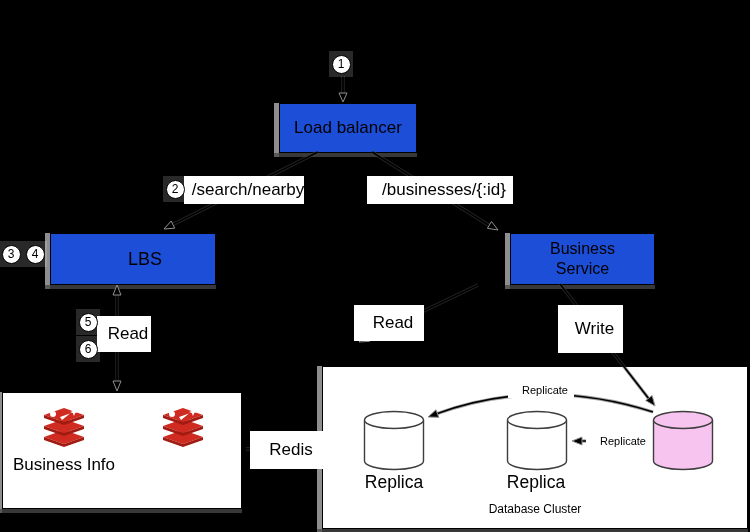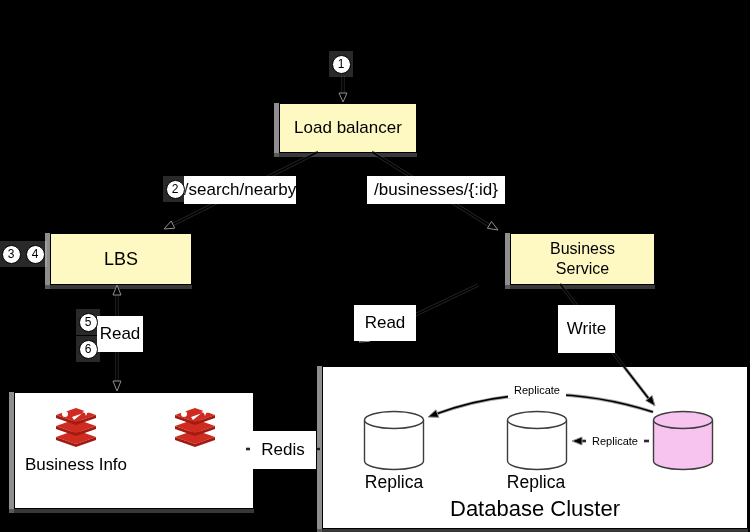--- a/index.html
+++ b/index.html
@@ -1,54 +1,54 @@
 <!DOCTYPE html>
 <html><head>
 <meta charset="utf-8">
 <style>
   html,body{margin:0;padding:0;background:#000;}
   #canvas{position:relative;width:750px;height:532px;background:#000;overflow:hidden;
           font-family:"Liberation Sans","DejaVu Sans",sans-serif;color:#000;}
-  .box{position:absolute;background:#fef9c3;border:1px solid #000;z-index:10;
+  .box{position:absolute;background:#1d4ed8;border:1px solid #000;z-index:10;
        display:flex;align-items:center;justify-content:center;text-align:center;
        box-shadow:-5px 0 0 #8e8e8e,0 4px 0 #383838,-5px 4px 0 #5a5a5a;}
   .group{position:absolute;background:#fff;border:1px solid #000;z-index:10;
        box-shadow:-5px 0 0 #8e8e8e,0 4px 0 #383838,-5px 4px 0 #5a5a5a;}
   .elabel{position:absolute;background:#fff;color:#000;z-index:40;
-       display:flex;align-items:center;justify-content:center;text-align:center;white-space:nowrap;}
+       display:flex;align-items:center;justify-content:center;text-align:center;white-space:nowrap;padding-left:8px;}
   .gtext{position:absolute;color:#000;display:flex;align-items:center;justify-content:center;
        text-align:center;white-space:nowrap;}
   .icon{position:absolute;}
   .num-halo{position:absolute;background:rgba(255,255,255,0.16);width:24px;height:26px;z-index:41;
        display:flex;align-items:center;justify-content:center;}
   .num{width:17px;height:17px;border:1.5px solid #000;border-radius:50%;background:#fff;color:#000;
        font-size:12px;line-height:17px;text-align:center;font-weight:400;}
   #connectors{position:absolute;left:0;top:0;z-index:30;pointer-events:none;}
   .f17{font-size:17px;} .f18{font-size:18px;} .f16{font-size:16px;line-height:1.25;}
   .f12{font-size:11px;}
 </style>
 </head>
 <body>
 
 <div id="canvas">
 
   <div class="box f17" style="left:279px;top:103px;width:136px;height:48px;">
     <span>Load balancer</span>
   </div>
 
-  <div class="box f18" style="left:50px;top:233px;width:140px;height:50px;">
+  <div class="box f18" style="left:50px;top:233px;width:140px;height:50px;padding-left:24px;">
     <span>LBS</span>
   </div>
 
   <div class="box f16" style="left:462px;top:233px;width:143px;height:50px;flex-direction:column;margin-left:48px;">
     <span>Business</span>
     <span>Service</span>
   </div>
 
-  <div class="group" style="left:14px;top:392px;width:238px;height:115px;">
+  <div class="group" style="left:2px;top:392px;width:238px;height:115px;">
     <svg class="icon" style="left:38px;top:14px;" width="46" height="44" viewBox="0 0 46 44">
       <g transform="translate(0,22)">
         <polygon points="23,1 43,8 23,15 3,8" fill="#D02B20"></polygon>
         <polygon points="3,8 23,15 43,8 43,11 23,18 3,11" fill="#A21B12"></polygon>
       </g>
       <g transform="translate(0,11)">
         <polygon points="23,1 43,8 23,15 3,8" fill="#D02B20"></polygon>
         <polygon points="3,8 23,15 43,8 43,11 23,18 3,11" fill="#A21B12"></polygon>
       </g>
       <g>
@@ -87,21 +87,21 @@
     <svg class="icon" style="left:183px;top:43px;" width="62" height="62" viewBox="0 0 62 62">
       <path d="M1.5,10 V51 a29.5,8.5 0 0 0 59,0 V10" fill="#ffffff" stroke="#3d3d3d" stroke-width="1.4"></path>
       <ellipse cx="31" cy="10" rx="29.5" ry="8.5" fill="#ffffff" stroke="#3d3d3d" stroke-width="1.4"></ellipse>
     </svg>
     <svg class="icon" style="left:329px;top:43px;" width="62" height="62" viewBox="0 0 62 62">
       <path d="M1.5,10 V51 a29.5,8.5 0 0 0 59,0 V10" fill="#F7C4F0" stroke="#3d3d3d" stroke-width="1.4"></path>
       <ellipse cx="31" cy="10" rx="29.5" ry="8.5" fill="#F7C4F0" stroke="#3d3d3d" stroke-width="1.4"></ellipse>
     </svg>
     <div class="gtext" style="left:11px;top:104px;width:120px;height:22px;font-size:17.5px;">Replica</div>
     <div class="gtext" style="left:153px;top:104px;width:120px;height:22px;font-size:17.5px;">Replica</div>
-    <div class="gtext" style="left:0;top:131px;width:424px;height:22px;font-size:22px;">Database Cluster</div>
+    <div class="gtext" style="left:0;top:131px;width:424px;height:22px;font-size:12px;">Database Cluster</div>
   </div>
 
   <svg id="connectors" width="750" height="532" viewBox="0 0 750 532">
     <g stroke="#4d4d4d" stroke-width="3.4" opacity="0.5" fill="none">
       <line x1="343" y1="76" x2="343" y2="95"></line>
       <line x1="318" y1="152" x2="172" y2="225"></line>
       <line x1="372" y1="152" x2="490" y2="226"></line>
       <line x1="117" y1="293" x2="117" y2="383"></line>
       <line x1="478" y1="285" x2="367" y2="338"></line>
       <line x1="560" y1="284" x2="649" y2="399"></line>

